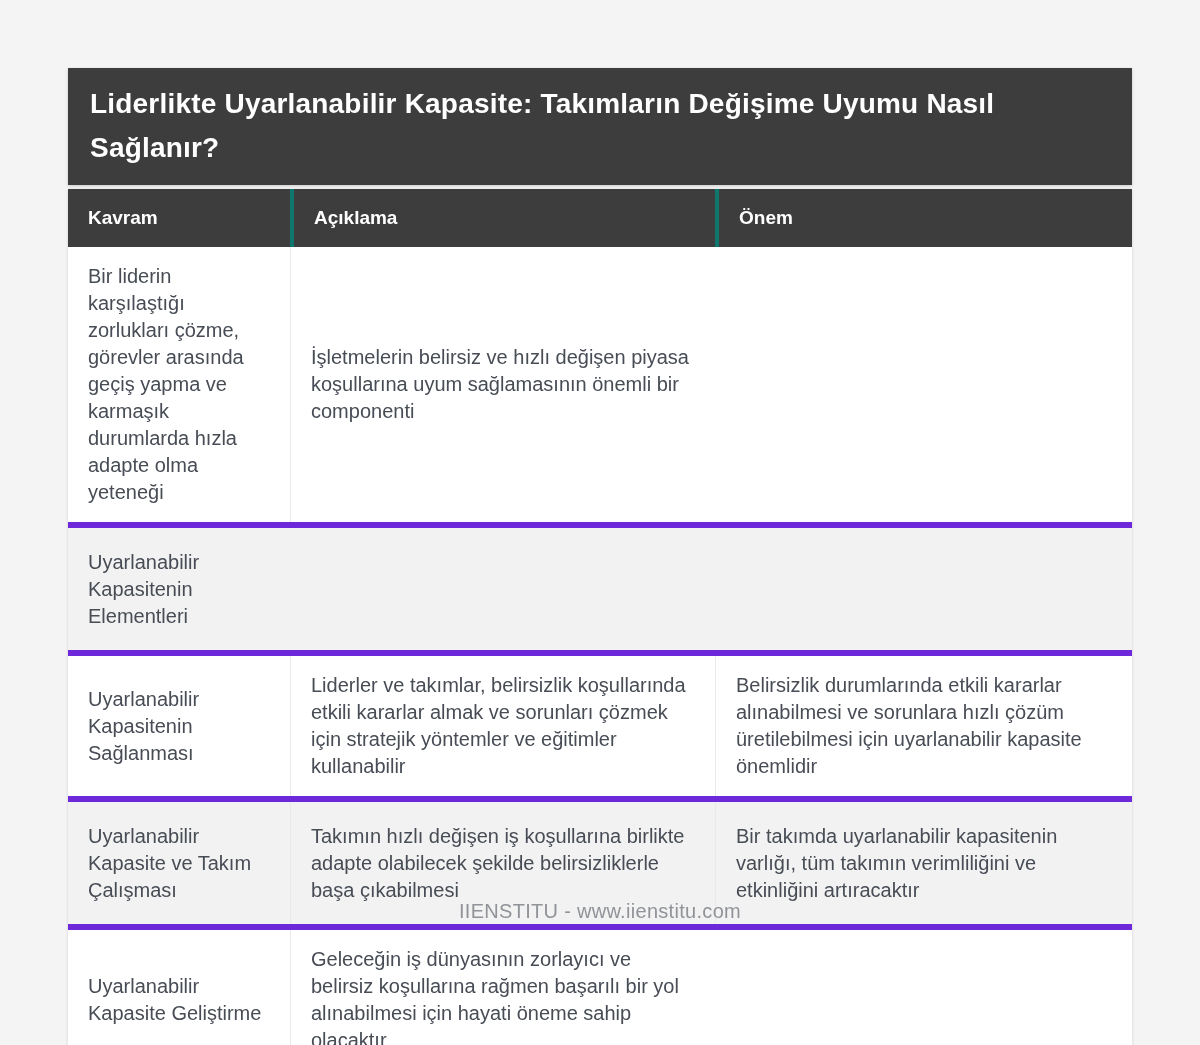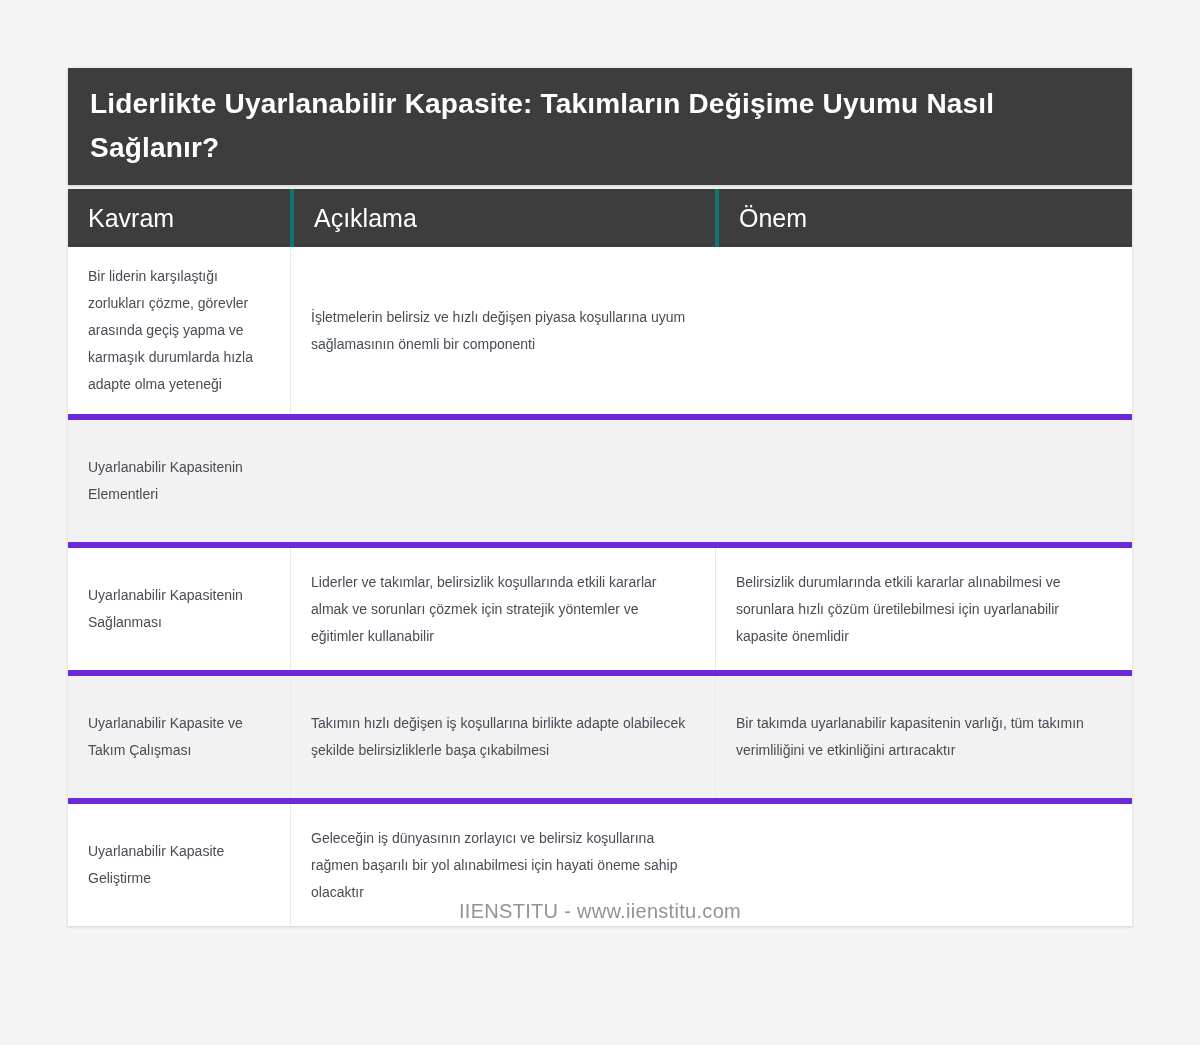--- a/index.html
+++ b/index.html
@@ -46,22 +46,22 @@
   }
 
   .trow {
     display: grid;
     grid-template-columns: 222px 425px 417px;
   }
 
   .thead .th {
     background: var(--dark-bg, #3d3d3d);
     color: #ffffff;
-    font-size: 25px;
-    font-weight: normal;
+    font-size: 19px;
+    font-weight: bold;
     padding: 4px 20px;
     min-height: 58px;
     display: flex;
     align-items: center;
   }
 
   .thead .th + .th {
     border-left: 4px solid #0f766e;
   }
 
@@ -72,21 +72,21 @@
 
   .tbody .trow:first-child {
     border-top: none;
   }
 
   .tbody .trow:nth-child(even) {
     background: var(--row-alt-bg, #f2f2f2);
   }
 
   .cell {
-    font-size: 14px;
+    font-size: 20px;
     line-height: 27px;
     color: var(--text-color, #474c55);
     padding: 16px 22px 16px 20px;
     display: flex;
     align-items: center;
     min-height: 122px;
   }
 
   .cell + .cell {
     border-left: 1px solid #e9e9e9;

